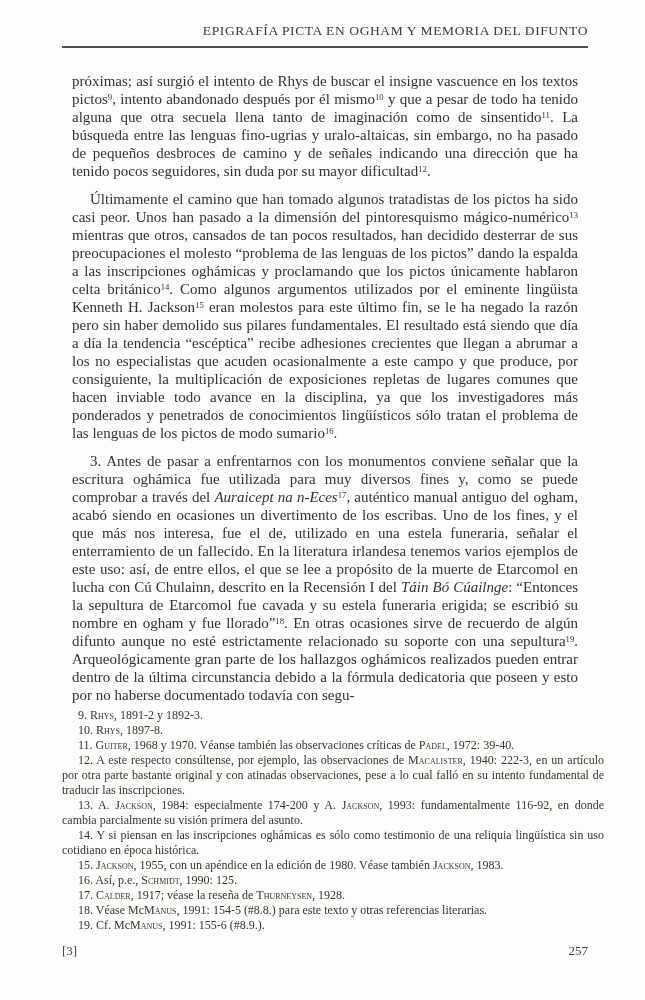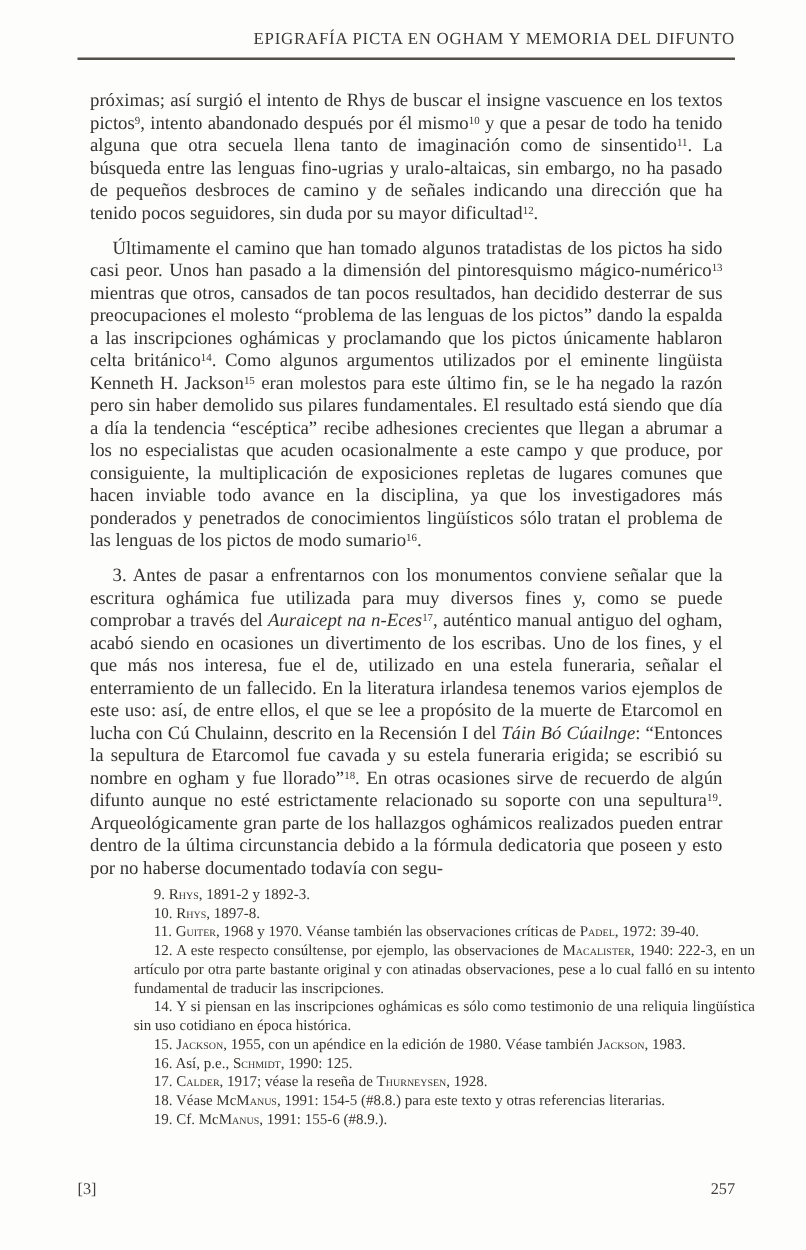--- a/index.html
+++ b/index.html
@@ -37,21 +37,21 @@
   .body-text p {
     margin: 10px;
     font-size: 15px;
     line-height: 18px;
     text-align: justify;
     color: #353230;
   }
   .body-text p.indent { text-indent: 18px; }
   .footnotes {
     position: absolute;
-    top: 708px; left: 62px; right: 41px; margin-left: 45px;
+    top: 708px; left: 62px; right: 41px;
   }
   .footnotes p {
     margin: 0;
     font-size: 12px;
     line-height: 15px;
     text-align: justify;
     text-indent: 16px;
     color: #38352f;
   }
   sup.fnref {
@@ -81,20 +81,21 @@
   <div class="body-text" id="body-text">
       <p><span>próximas; así surgió el intento de Rhys de buscar el insigne vascuence en los textos pictos</span><sup class="fnref">9</sup><span>, intento abandonado después por él mismo</span><sup class="fnref">10</sup><span> y que a pesar de todo ha tenido alguna que otra secuela llena tanto de imaginación como de sinsentido</span><sup class="fnref">11</sup><span>. La búsqueda entre las lenguas fino-ugrias y uralo-altaicas, sin embargo, no ha pasado de pequeños desbroces de camino y de señales indicando una dirección que ha tenido pocos seguidores, sin duda por su mayor dificultad</span><sup class="fnref">12</sup><span>.</span></p>
       <p class="indent"><span>Últimamente el camino que han tomado algunos tratadistas de los pictos ha sido casi peor. Unos han pasado a la dimensión del pintoresquismo mágico-numérico</span><sup class="fnref">13</sup><span> mientras que otros, cansados de tan pocos resultados, han decidido desterrar de sus preocupaciones el molesto “problema de las lenguas de los pictos” dando la espalda a las inscripciones oghámicas y proclamando que los pictos únicamente hablaron celta británico</span><sup class="fnref">14</sup><span>. Como algunos argumentos utilizados por el eminente lingüista Kenneth H. Jackson</span><sup class="fnref">15</sup><span> eran molestos para este último fin, se le ha negado la razón pero sin haber demolido sus pilares fundamentales. El resultado está siendo que día a día la tendencia “escéptica” recibe adhesiones crecientes que llegan a abrumar a los no especialistas que acuden ocasionalmente a este campo y que produce, por consiguiente, la multiplicación de exposiciones repletas de lugares comunes que hacen inviable todo avance en la disciplina, ya que los investigadores más ponderados y penetrados de conocimientos lingüísticos sólo tratan el problema de las lenguas de los pictos de modo sumario</span><sup class="fnref">16</sup><span>.</span></p>
       <p class="indent"><span>3. Antes de pasar a enfrentarnos con los monumentos conviene señalar que la escritura oghámica fue utilizada para muy diversos fines y, como se puede comprobar a través del </span><em>Auraicept na n-Eces</em><sup class="fnref">17</sup><span>, auténtico manual antiguo del ogham, acabó siendo en ocasiones un divertimento de los escribas. Uno de los fines, y el que más nos interesa, fue el de, utilizado en una estela funeraria, señalar el enterramiento de un fallecido. En la literatura irlandesa tenemos varios ejemplos de este uso: así, de entre ellos, el que se lee a propósito de la muerte de Etarcomol en lucha con Cú Chulainn, descrito en la Recensión I del </span><em>Táin Bó Cúailnge</em><span>: “Entonces la sepultura de Etarcomol fue cavada y su estela funeraria erigida; se escribió su nombre en ogham y fue llorado”</span><sup class="fnref">18</sup><span>. En otras ocasiones sirve de recuerdo de algún difunto aunque no esté estrictamente relacionado su soporte con una sepultura</span><sup class="fnref">19</sup><span>. Arqueológicamente gran parte de los hallazgos oghámicos realizados pueden entrar dentro de la última circunstancia debido a la fórmula dedicatoria que poseen y esto por no haberse documentado todavía con segu-</span></p>
     </div>
   <div class="footnotes" id="footnotes">
       <p><span>9. </span><span class="sc">Rhys</span><span>, 1891-2 y 1892-3.</span></p>
       <p><span>10. </span><span class="sc">Rhys</span><span>, 1897-8.</span></p>
       <p><span>11. </span><span class="sc">Guiter</span><span>, 1968 y 1970. Véanse también las observaciones críticas de </span><span class="sc">Padel</span><span>, 1972: 39-40.</span></p>
       <p><span>12. A este respecto consúltense, por ejemplo, las observaciones de </span><span class="sc">Macalister</span><span>, 1940: 222-3, en un artículo por otra parte bastante original y con atinadas observaciones, pese a lo cual falló en su intento fundamental de traducir las inscripciones.</span></p>
+      <p><span>13. A. </span><span class="sc">Jackson</span><span>, 1984: especialmente 174-200 y A. </span><span class="sc">Jackson</span><span>, 1993: fundamentalmente 116-92, en donde cambia parcialmente su visión primera del asunto.</span></p>
       <p><span>14. Y si piensan en las inscripciones oghámicas es sólo como testimonio de una reliquia lingüística sin uso cotidiano en época histórica.</span></p>
       <p><span>15. </span><span class="sc">Jackson</span><span>, 1955, con un apéndice en la edición de 1980. Véase también </span><span class="sc">Jackson</span><span>, 1983.</span></p>
       <p><span>16. Así, p.e., </span><span class="sc">Schmidt</span><span>, 1990: 125.</span></p>
       <p><span>17. </span><span class="sc">Calder</span><span>, 1917; véase la reseña de </span><span class="sc">Thurneysen</span><span>, 1928.</span></p>
       <p><span>18. Véase Mc</span><span class="sc">Manus</span><span>, 1991: 154-5 (#8.8.) para este texto y otras referencias literarias.</span></p>
       <p><span>19. Cf. Mc</span><span class="sc">Manus</span><span>, 1991: 155-6 (#8.9.).</span></p>
     </div>
   <div class="page-footer">
     <span>[3]</span>
     <span>257</span>

